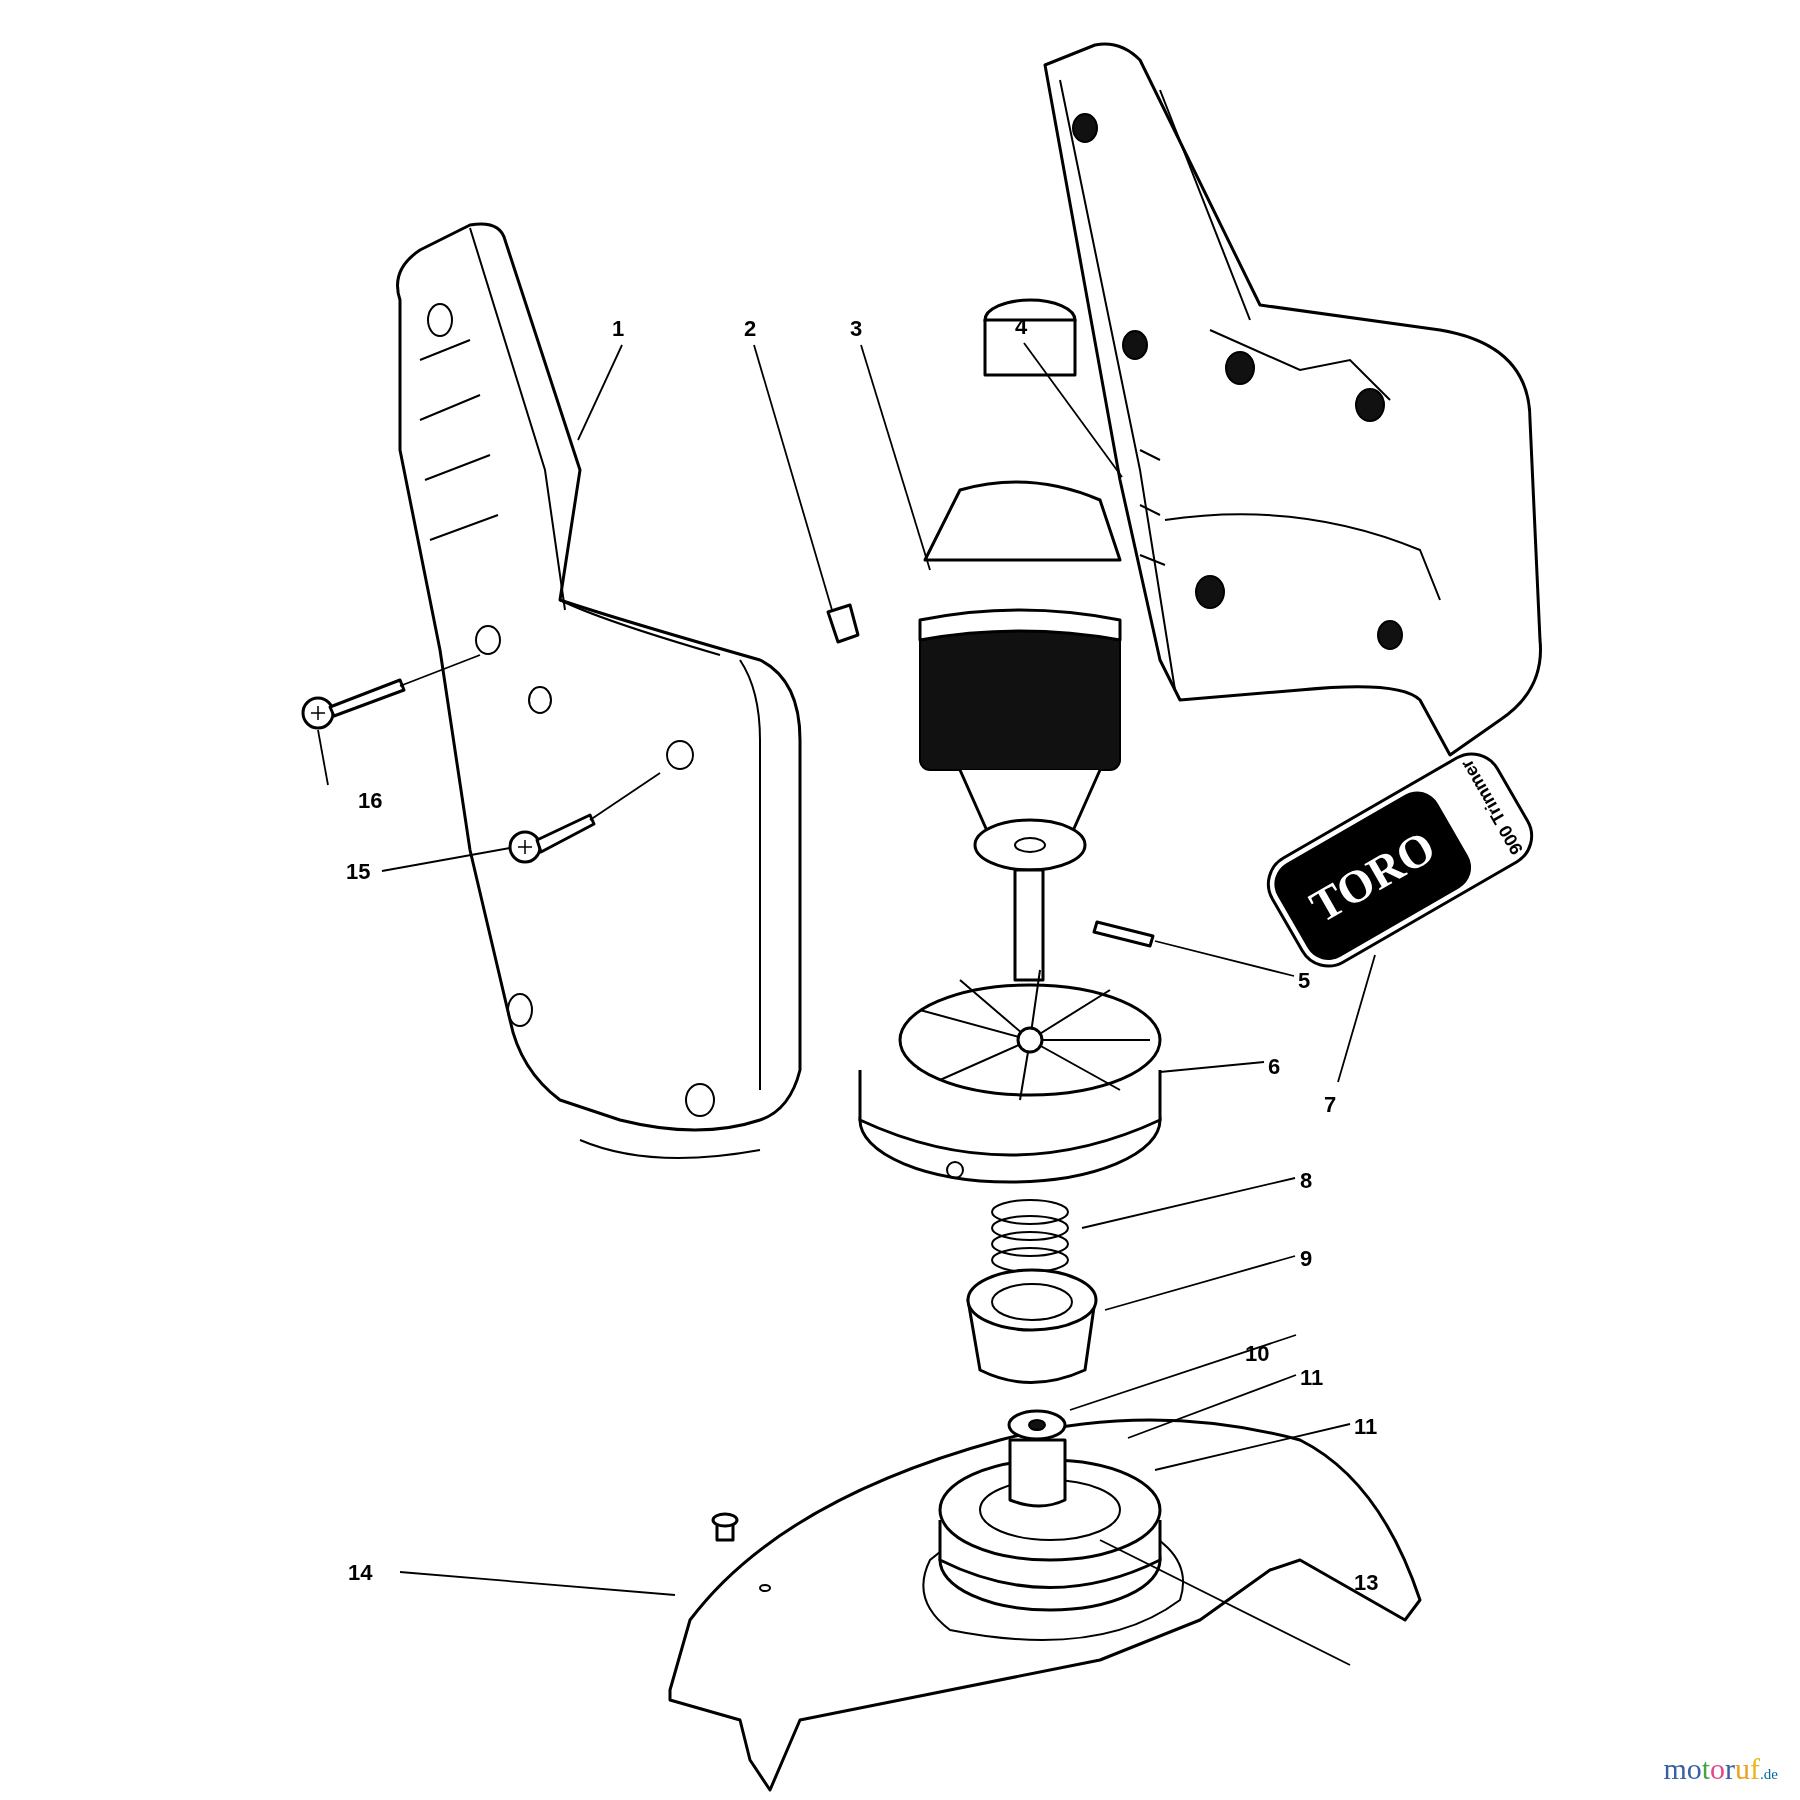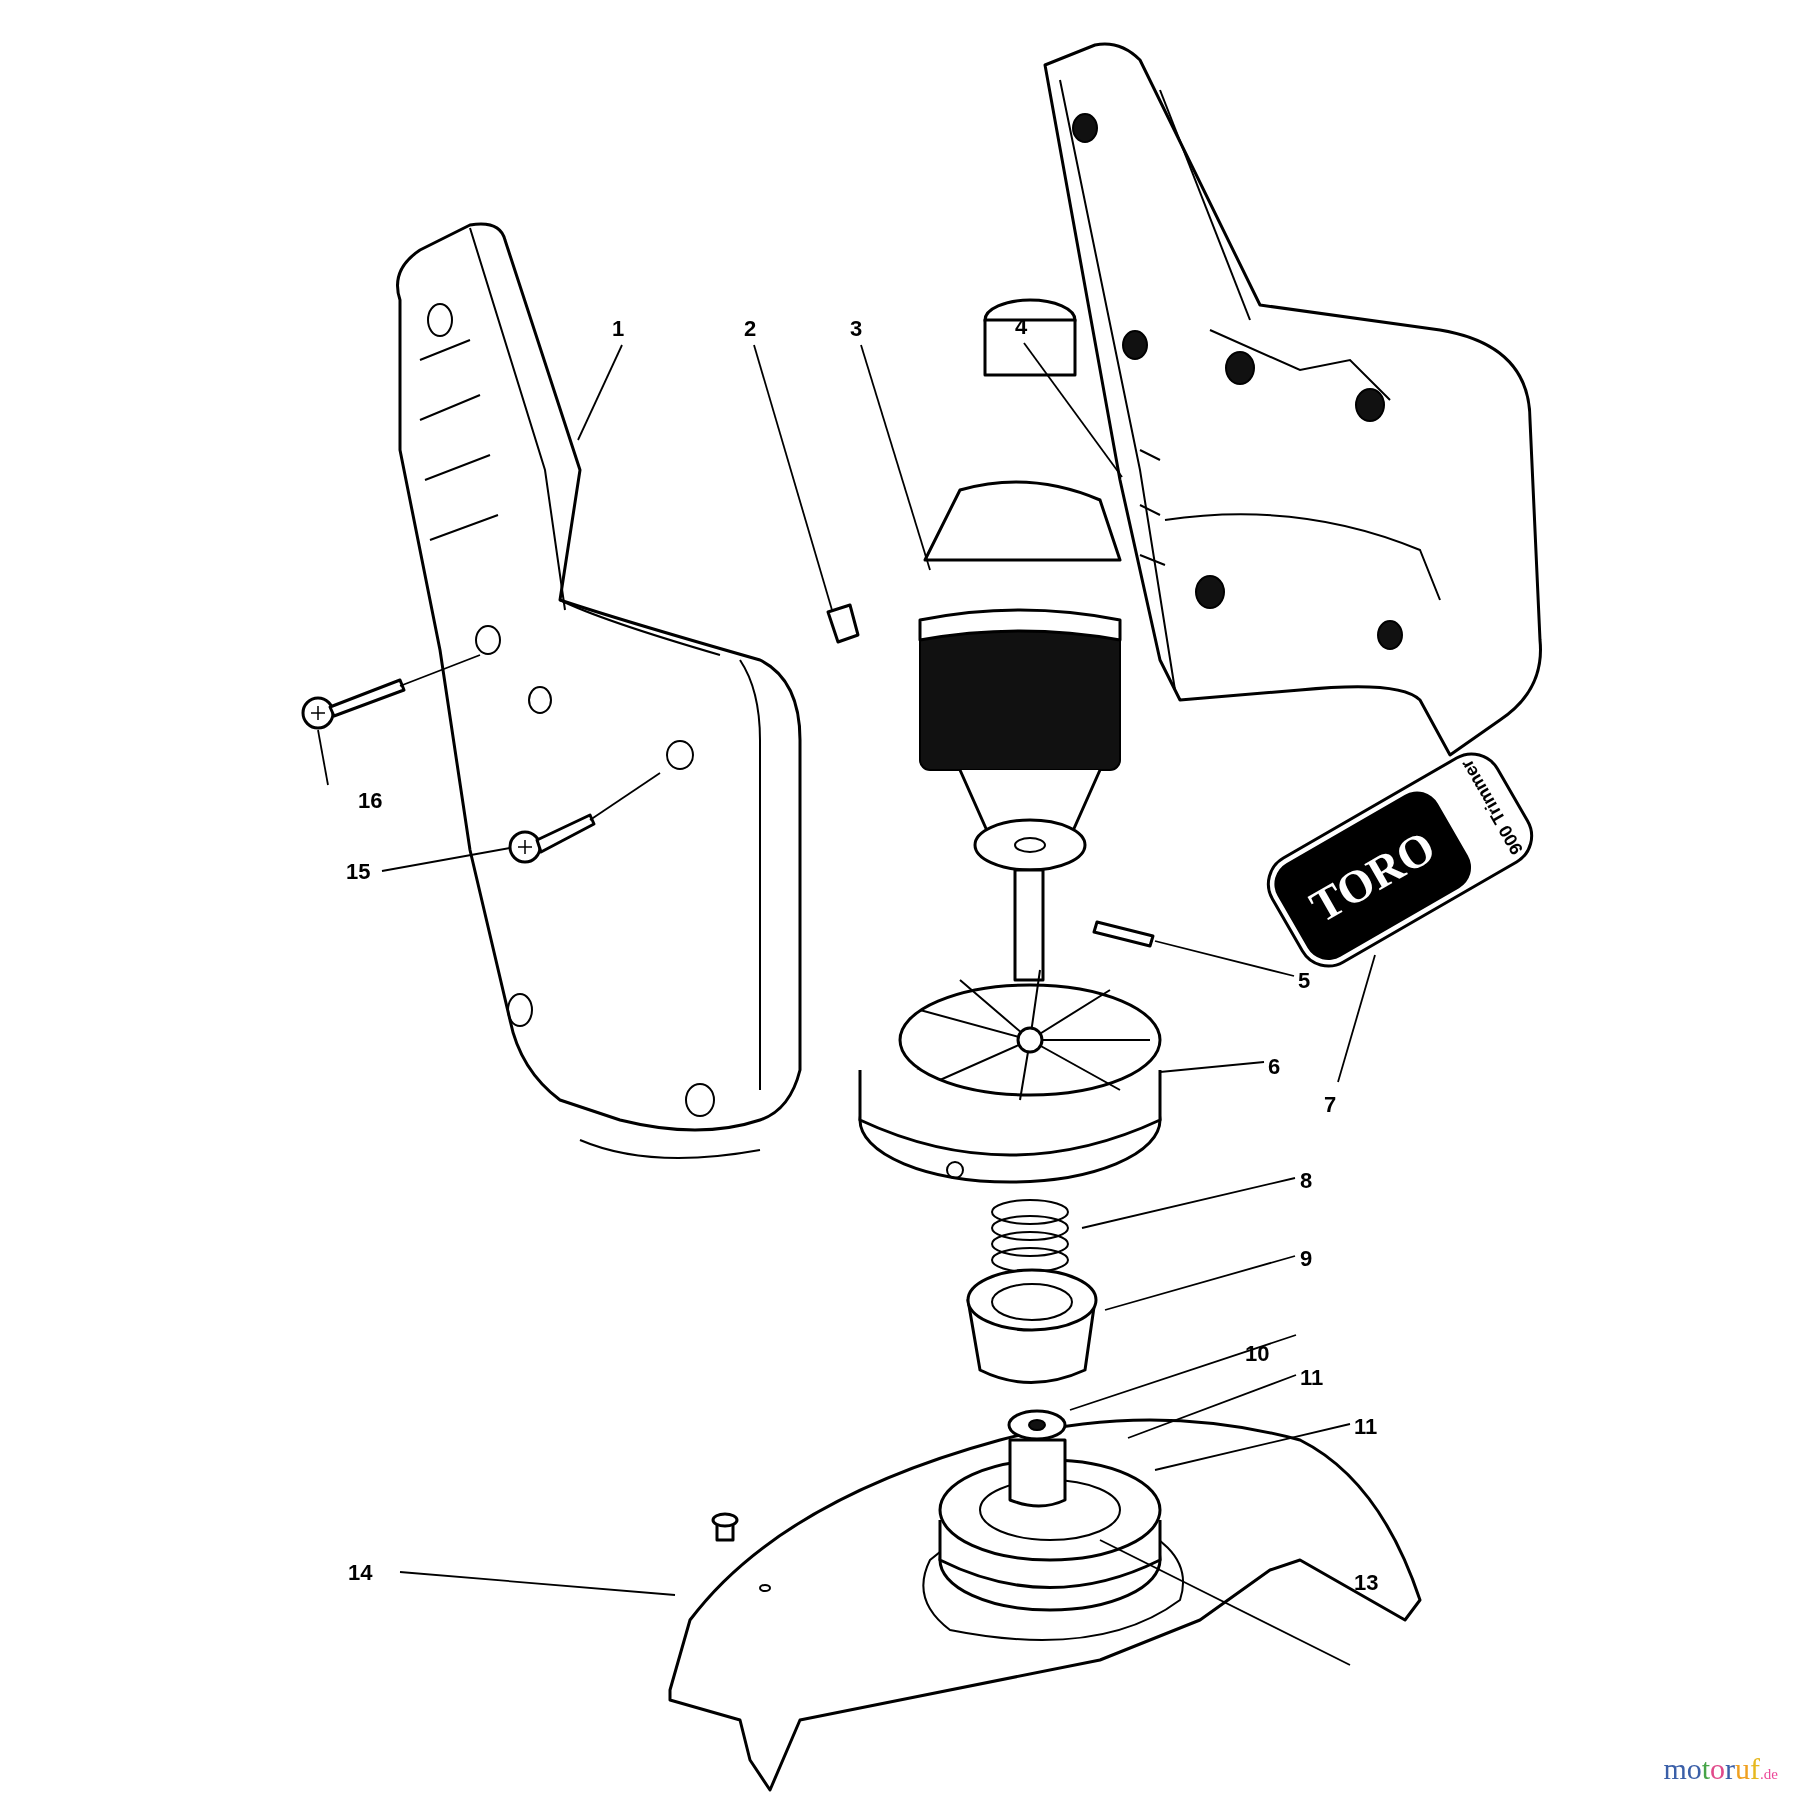--- a/index.html
+++ b/index.html
@@ -1,21 +1,21 @@
 <!DOCTYPE html>
 <html><head>
 <meta charset="utf-8">
 <style>
   html,body{margin:0;padding:0;background:#ffffff;}
   body{width:1800px;height:1800px;position:relative;overflow:hidden;font-family:"Liberation Sans",sans-serif;}
   #diagram{position:absolute;left:0;top:0;width:1800px;height:1800px;}
   .callout{position:absolute;font-family:"Liberation Sans",sans-serif;font-weight:bold;font-size:22px;color:#000;line-height:1;}
   .wm{position:absolute;right:22px;bottom:14px;font-family:"Liberation Serif",serif;font-size:30px;letter-spacing:0;}
   .wm span{display:inline-block;}
-  .wm .tld{font-size:15px;color:#ec4899;}
+  .wm .tld{font-size:15px;color:#0369a1;}
   svg .p{fill:#fff;stroke:#000;stroke-width:3;stroke-linejoin:round;}
   svg .l{fill:none;stroke:#000;stroke-width:2;}
   svg .t{fill:none;stroke:#000;stroke-width:1.5;}
   svg .dk{fill:#111;stroke:#000;stroke-width:2;}
 </style>
 </head>
 <body>
 
 <svg id="diagram" viewBox="0 0 1800 1800" xmlns="http://www.w3.org/2000/svg">
 

